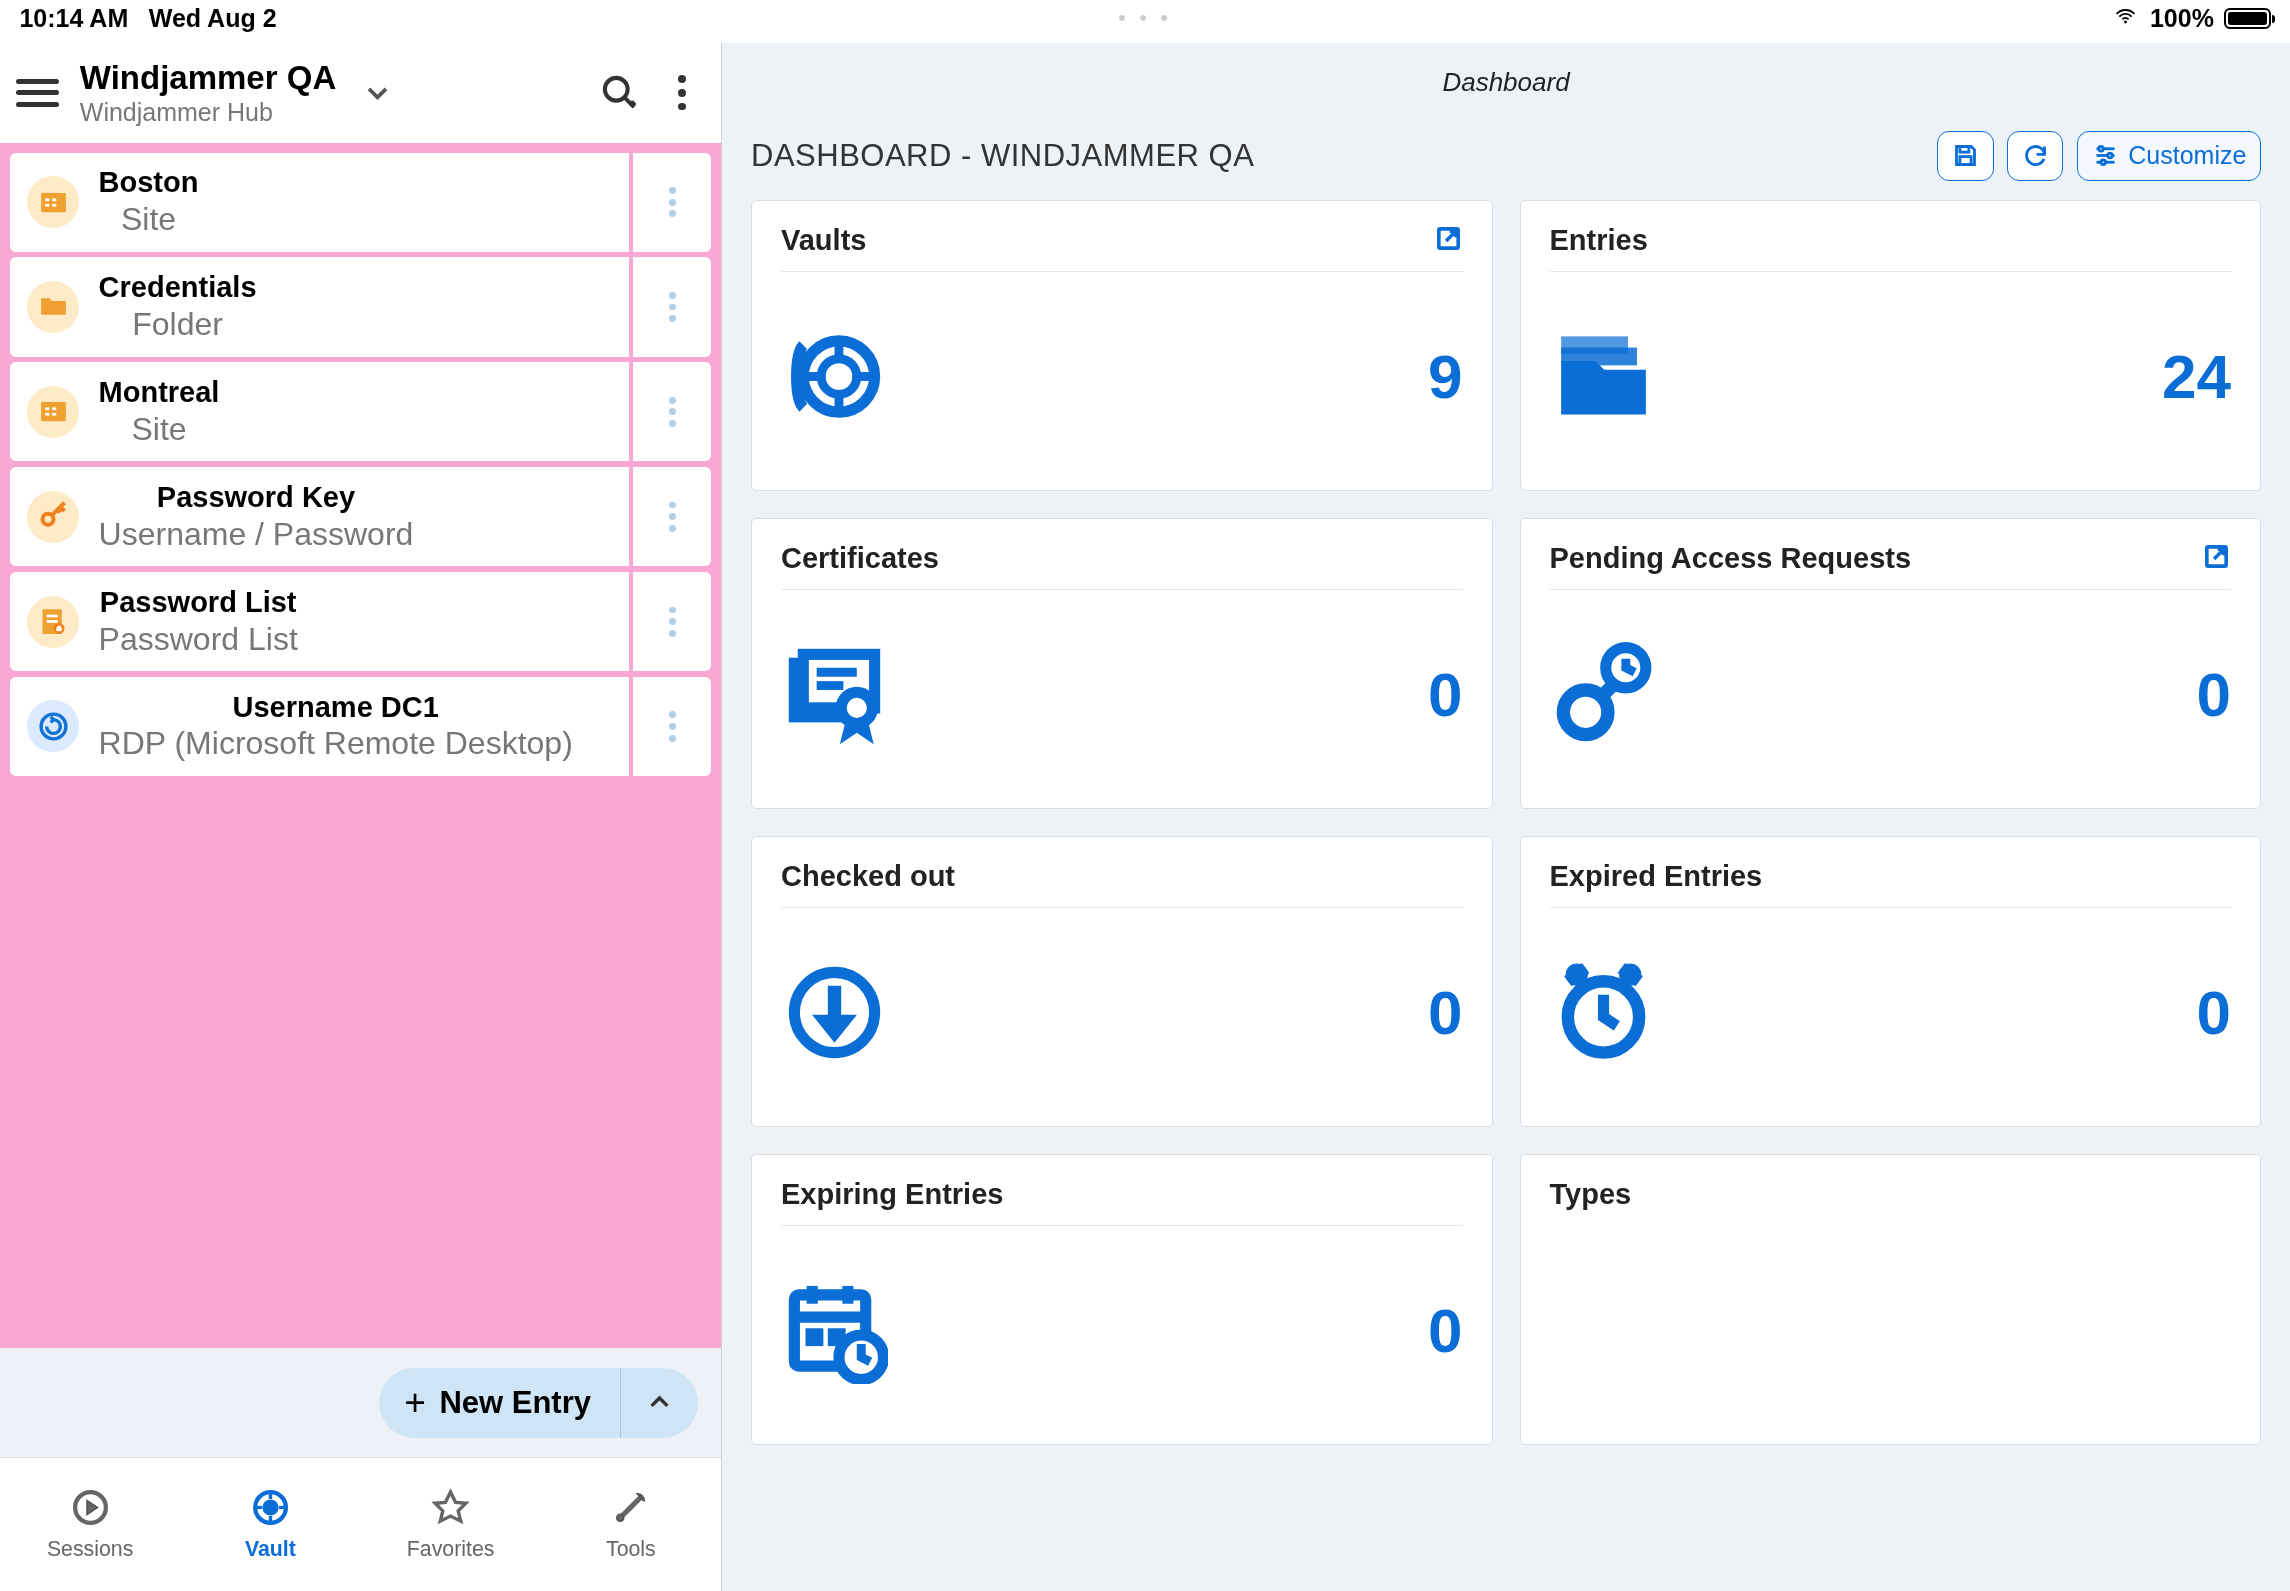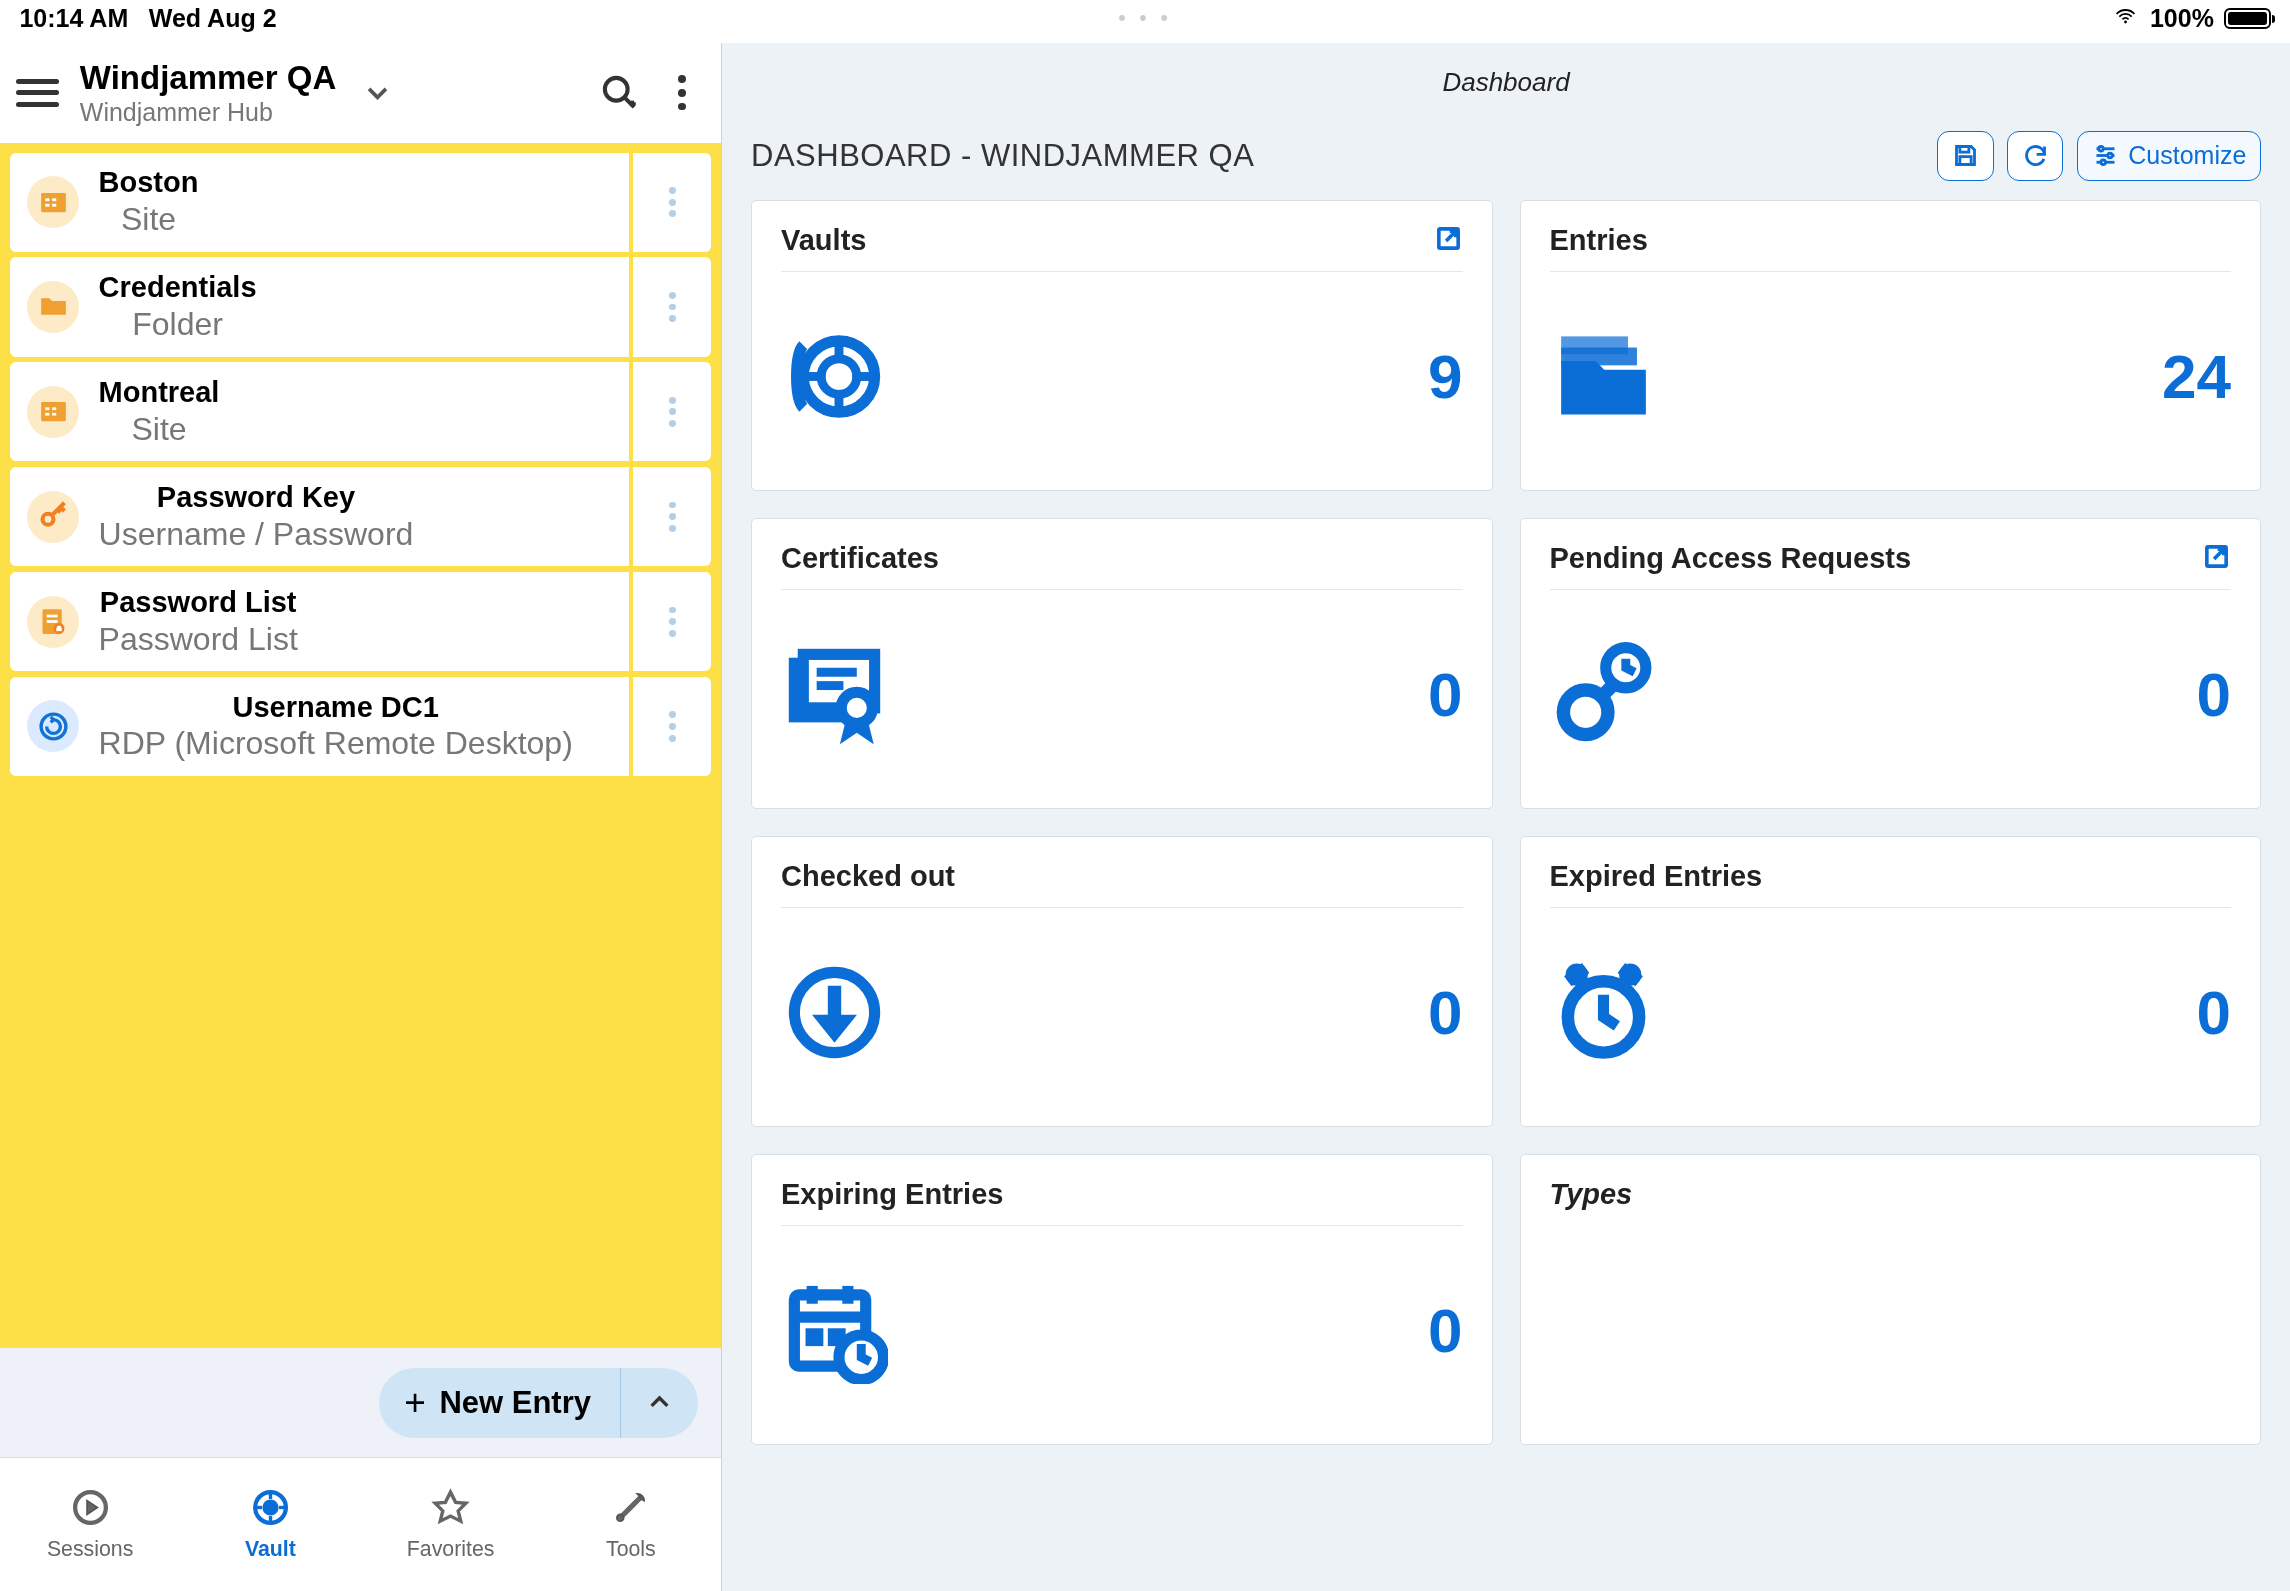--- a/index.html
+++ b/index.html
@@ -14,21 +14,21 @@
   .status-right { margin-left: auto; display: flex; align-items: center; gap: 9.7px; font-weight: 600;}
   .battery-icon { width: 47px; height: 21.3px; border: 2.4px solid #000; border-radius: 5.8px; position: relative; display: inline-block;}
   .battery-icon::after { content:''; position:absolute; right:-6.8px; top:4.9px; width:3.9px; height:7.8px; background:#000; border-radius: 0 2.9px 2.9px 0;}
   .battery-icon .fill { position:absolute; left:1.9px; top:1.9px; bottom:1.9px; right:1.9px; background:#000; border-radius:2.9px;}
   .wifi-icon { width: 29px; height: 21.3px; }
 
   
   .app { position: absolute; top: 43px; left: 0; right: 0; bottom: 0; display: flex; }
 
   
-  .sidebar { width: 722px; border-right: 1.9px solid #d0d0d0; display: flex; flex-direction: column; background: #fde047;}
+  .sidebar { width: 722px; border-right: 1.9px solid #d0d0d0; display: flex; flex-direction: column; background: #f9a8d4;}
   .sidebar-header { background: #fff; padding: 15.5px 19.4px 15.5px 15.5px; display: flex; align-items: center; gap: 21.3px;}
   .hamburger { width: 43px; height: 31px; display:flex; flex-direction:column; justify-content:space-between; cursor:pointer; padding: 1.9px 0;}
   .hamburger span { display:block; height:4.9px; background:#333; border-radius:2.9px;}
   .hdr-title-block { display:flex; flex-direction:column; flex:0 0 auto;}
   .hdr-title { font-size: 33px; font-weight: 700; color:#000;}
   .hdr-sub   { font-size: 25px; color:#777; margin-top: 1.9px;}
   .chevron-down { width:39px; height:39px; display:flex; align-items:center; justify-content:center;}
   .chevron-down svg { width:29px; height:29px; stroke:#555;}
   .hdr-spacer { flex:1; }
   .hdr-icon { width:43px; height:43px; display:flex; align-items:center; justify-content:center;}
@@ -79,21 +79,21 @@
   .cards { display:grid; grid-template-columns: 1fr 1fr; gap:27px; padding: 0 29px 29px 29px;}
   .card { background:#fff; border:1px solid #d9dee4; border-radius:5px; padding: 23px 29px 29px 29px; display:flex; flex-direction:column; min-height:291px;}
   .card-head { display:flex; align-items:center; border-bottom:1px solid #e3e7ec; padding-bottom:13.6px;}
   .card-head .ct { font-size:29px; font-weight:700; color:#222;}
   .card-head .ext { margin-left:auto; }
   .card-head .ext svg { width:29px; height:29px; stroke:#0b6dd6; fill:none; stroke-width:3;}
   .card-body { flex:1; display:flex; align-items:center; justify-content:space-between; padding-top:19.4px;}
   .card-body .big-icon { width:107px; height:107px;}
   .card-body .big-icon svg { width:100%; height:100%; fill:#0b6dd6; stroke:#0b6dd6;}
   .card-body .value { font-size:62px; font-weight:800; color:#0b6dd6;}
-  .card.short { min-height:97px; padding-bottom:20px;font-style:italic;}
+  .card.short { min-height:97px; padding-bottom:20px;}
   .scroll-area { flex:1; overflow:auto;}
 </style>
 </head>
 <body>
 
 <div class="root">
 
   <div class="status-bar">
     <div class="status-left">
       <span>10:14 AM</span>

